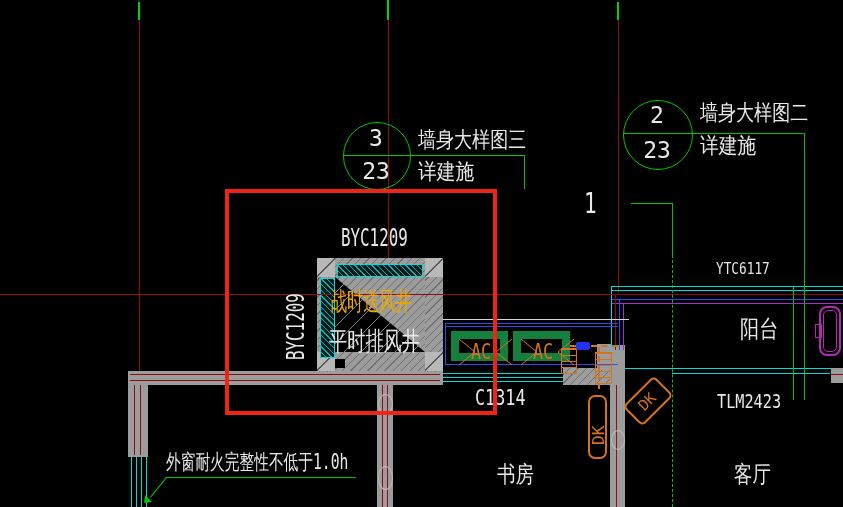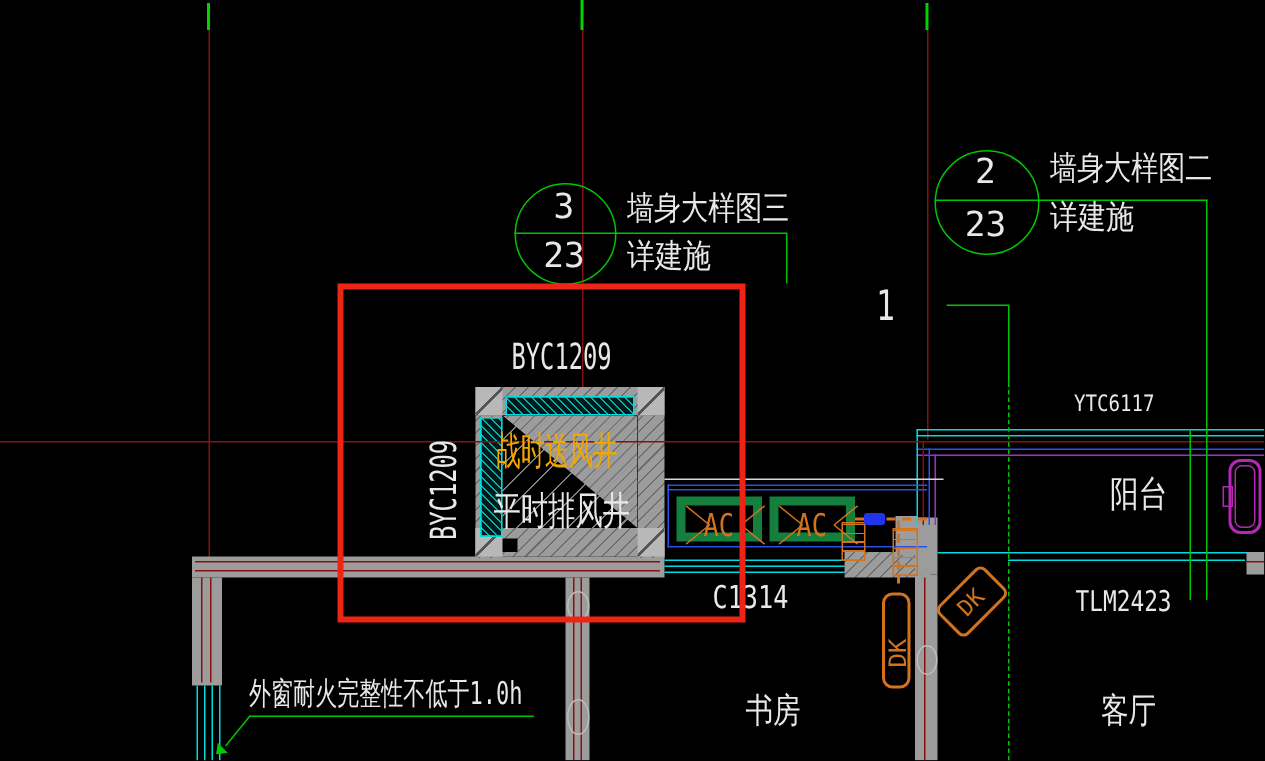--- a/index.html
+++ b/index.html
@@ -14,21 +14,21 @@
   .wall{position:absolute;background:repeating-linear-gradient(315deg,#9c9c9c 0,#9c9c9c 5px,#6f6f6f 5px,#6f6f6f 6px);}
   .wallsolid{position:absolute;background:#9c9c9c;}
   .block{position:absolute;background:#b8b8b8;background-image:linear-gradient(135deg,transparent 46%,#555 46%,#555 54%,transparent 54%);}
   .redline{position:absolute;background:#8a1010;}
   .cy{position:absolute;background:#00dcdc;}
   .bl{position:absolute;background:#2b50e8;}
   .vi{position:absolute;background:#a42cd6;}
   .duct{position:absolute;border:1px solid #00dcdc;background:repeating-linear-gradient(45deg,#001a1a 0,#001a1a 3px,#00b4b4 3px,#00b4b4 4px);}
   .hatch{position:absolute;background:repeating-linear-gradient(135deg,transparent 0,transparent 11px,rgba(150,150,150,.85) 11px,rgba(150,150,150,.85) 12px);}
   .circ{position:absolute;border:1px solid #00c800;border-radius:50%;}
-  .acbox{position:absolute;border:6px solid #15803d;box-sizing:border-box;color:#d4731e;}
+  .acbox{position:absolute;border:8px solid #15803d;box-sizing:border-box;color:#d4731e;}
   .orange-dash-h{position:absolute;height:0;border-top:2px dashed #d4731e;}
   .orange-dash-v{position:absolute;width:0;border-left:2px dashed #d4731e;}
   .ladder{position:absolute;border:1px solid #d4731e;background:repeating-linear-gradient(0deg,transparent 0,transparent 5px,#d4731e 5px,#d4731e 6px);}
   .arc{position:absolute;border:1px solid #bdbdbd;border-radius:50%;background:transparent;}
   .dk{border:2px solid #d4731e;box-sizing:border-box;color:#d4731e;position:absolute;}
 </style>
 </head>
 <body>
 
 <div id="canvas">

